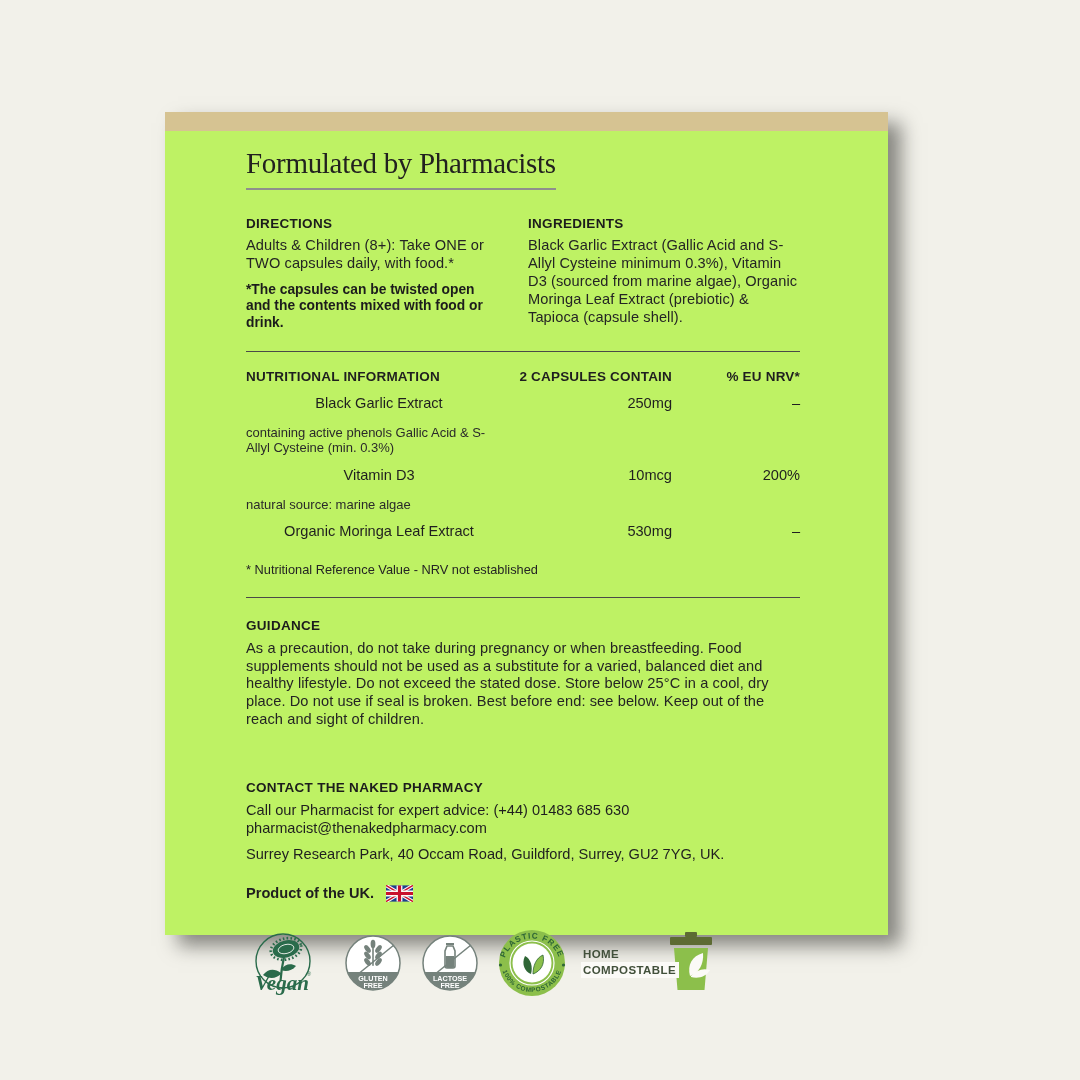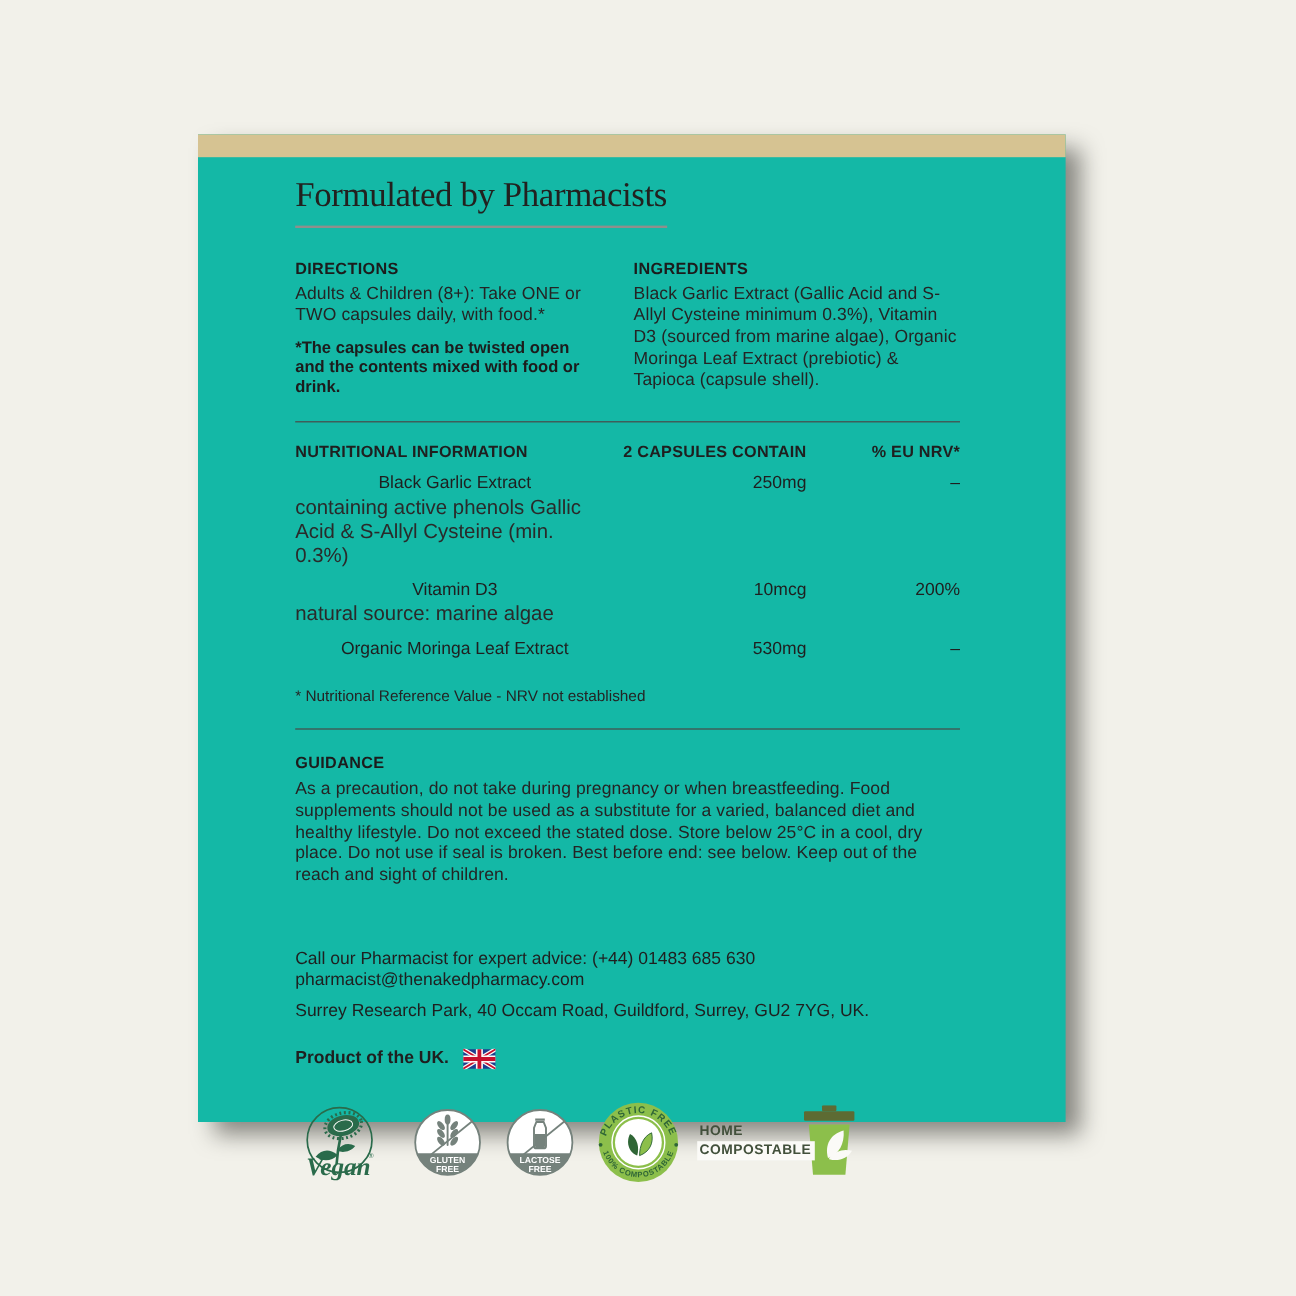--- a/index.html
+++ b/index.html
@@ -5,21 +5,21 @@
   html,body{margin:0;padding:0;}
   body{
     width:1080px;height:1080px;position:relative;overflow:hidden;
     background:#f2f1ea;
     font-family:"Liberation Sans", sans-serif;
     color:#1f1f1f;
     -webkit-font-smoothing:antialiased;
   }
   .card{
     position:absolute;left:165px;top:112px;width:723px;height:823px;
-    background:#14b8a6;
+    background:#bef264;
     box-shadow:13px 11px 18px rgba(45,45,40,0.55);
   }
   .tan-bar{height:19px;width:100%;background:#d6c392;}
   .content{padding:0 88px 0 81px;}
 
   h1.title{
     font-family:"Liberation Serif", serif;
     font-weight:500;font-size:29px;letter-spacing:-0.3px;color:#22211f;
     margin:16px 0 0 0;display:inline-block;
     border-bottom:2px solid #8f8f8c;padding-bottom:9px;line-height:1.12;
@@ -32,21 +32,21 @@
 
   .rule{border:none;border-top:1px solid #4a4a47;margin:20px 0 0 0;}
 
   .nutri{margin-top:17px;}
   .nutri-grid{display:grid;grid-template-columns:1fr 160px 128px;column-gap:0;align-items:start;}
   .nutri-grid .c2{text-align:right;}
   .nutri-grid .c3{text-align:right;}
   .nutri-head{font-weight:bold;font-size:13.5px;letter-spacing:0.2px;}
   .nutri-row{margin-top:11px;}
   .nutri-name{font-size:14.6px;text-align:center;}
-  .nutri-sub{font-size:17px;line-height:1.18;color:#2a2a2a;margin-top:2px;max-width:260px;}
+  .nutri-sub{font-size:13px;line-height:1.18;color:#2a2a2a;margin-top:14px;max-width:260px;}
   .nutri-sub:empty{display:none;}
   .nutri-amt{font-size:14.6px;}
   .footnote{font-size:12.8px;margin-top:23px;color:#242424;}
 
   .guidance{margin-top:20px;}
   .guidance p{margin:7px 0 0 0;}
 
   .contact{margin-top:51px;}
   .contact .line{font-size:14.6px;line-height:1.24;margin:0;}
   .contact .addr{margin-top:8px;}
@@ -126,20 +126,21 @@
     </div>
 
     <hr class="rule">
 
     <div class="guidance">
       <p class="sec-head">GUIDANCE</p>
       <p class="body-text">As a precaution, do not take during pregnancy or when breastfeeding. Food supplements should not be used as a substitute for a varied, balanced diet and healthy lifestyle. Do not exceed the stated dose. Store below 25°C in a cool, dry place. Do not use if seal is broken. Best before end: see below. Keep out of the reach and sight of children.</p>
     </div>
 
     <div class="contact">
+      <p class="sec-head">CONTACT THE NAKED PHARMACY</p>
       <p class="line">Call our Pharmacist for expert advice: (+44) 01483 685 630</p>
       <p class="line">pharmacist@thenakedpharmacy.com</p>
       <p class="line addr">Surrey Research Park, 40 Occam Road, Guildford, Surrey, GU2 7YG, UK.</p>
     </div>
 
     <div class="origin">
       <span class="origin-label">Product of the UK.</span>
       <svg class="flag" viewBox="0 0 60 36" aria-hidden="true">
         <rect width="60" height="36" fill="#1d3d8f"></rect>
         <path d="M0,0 L60,36 M60,0 L0,36" stroke="#fbfaf7" stroke-width="8"></path>

